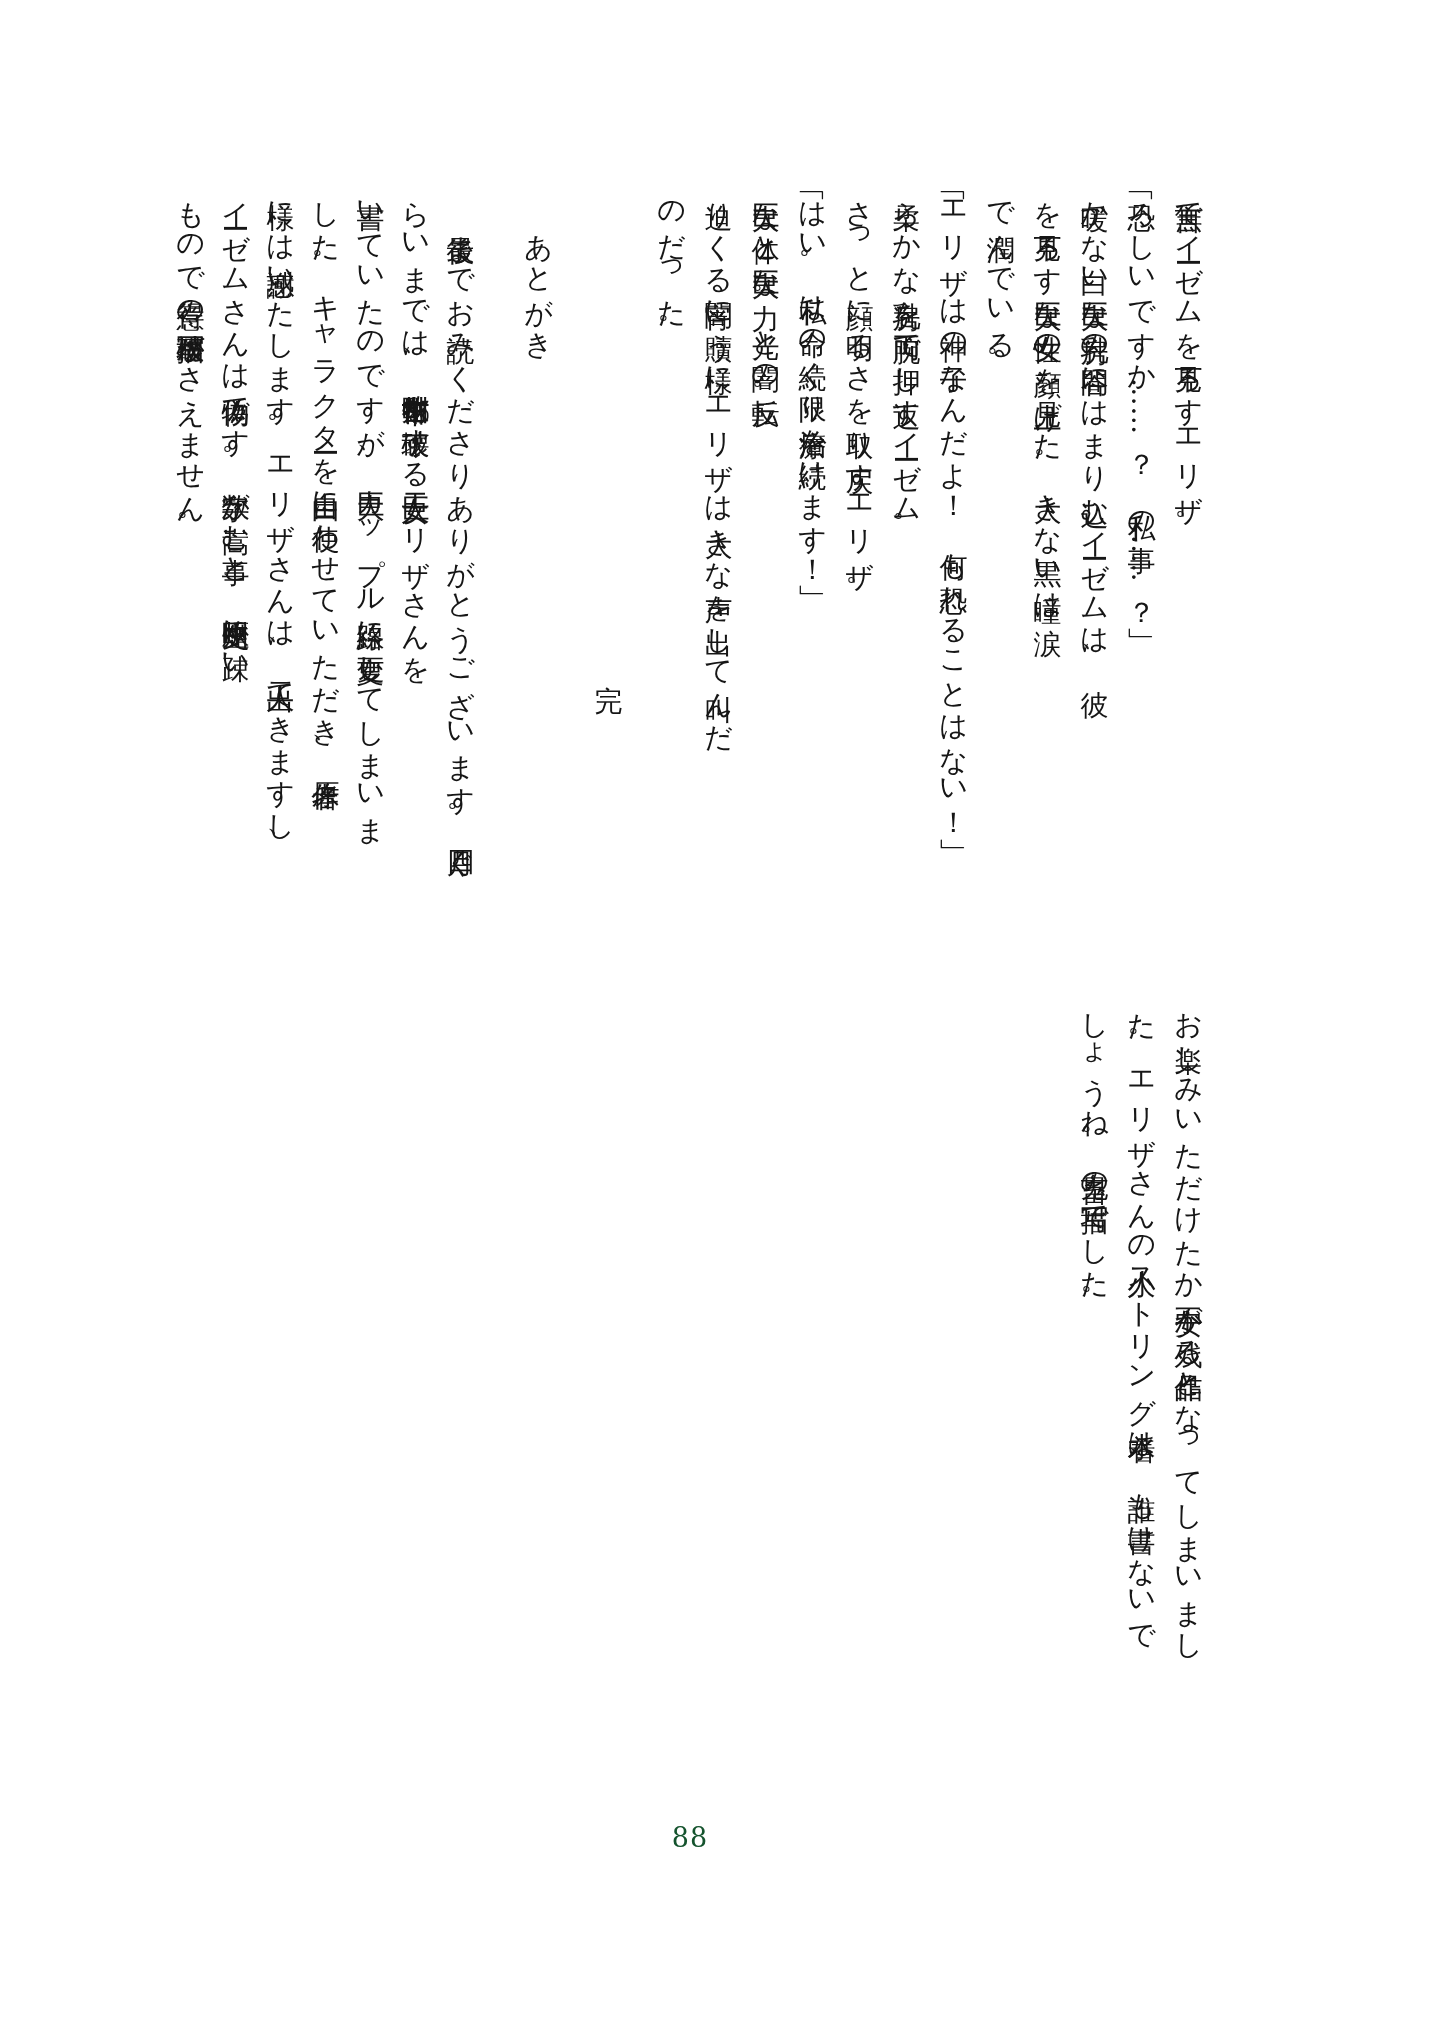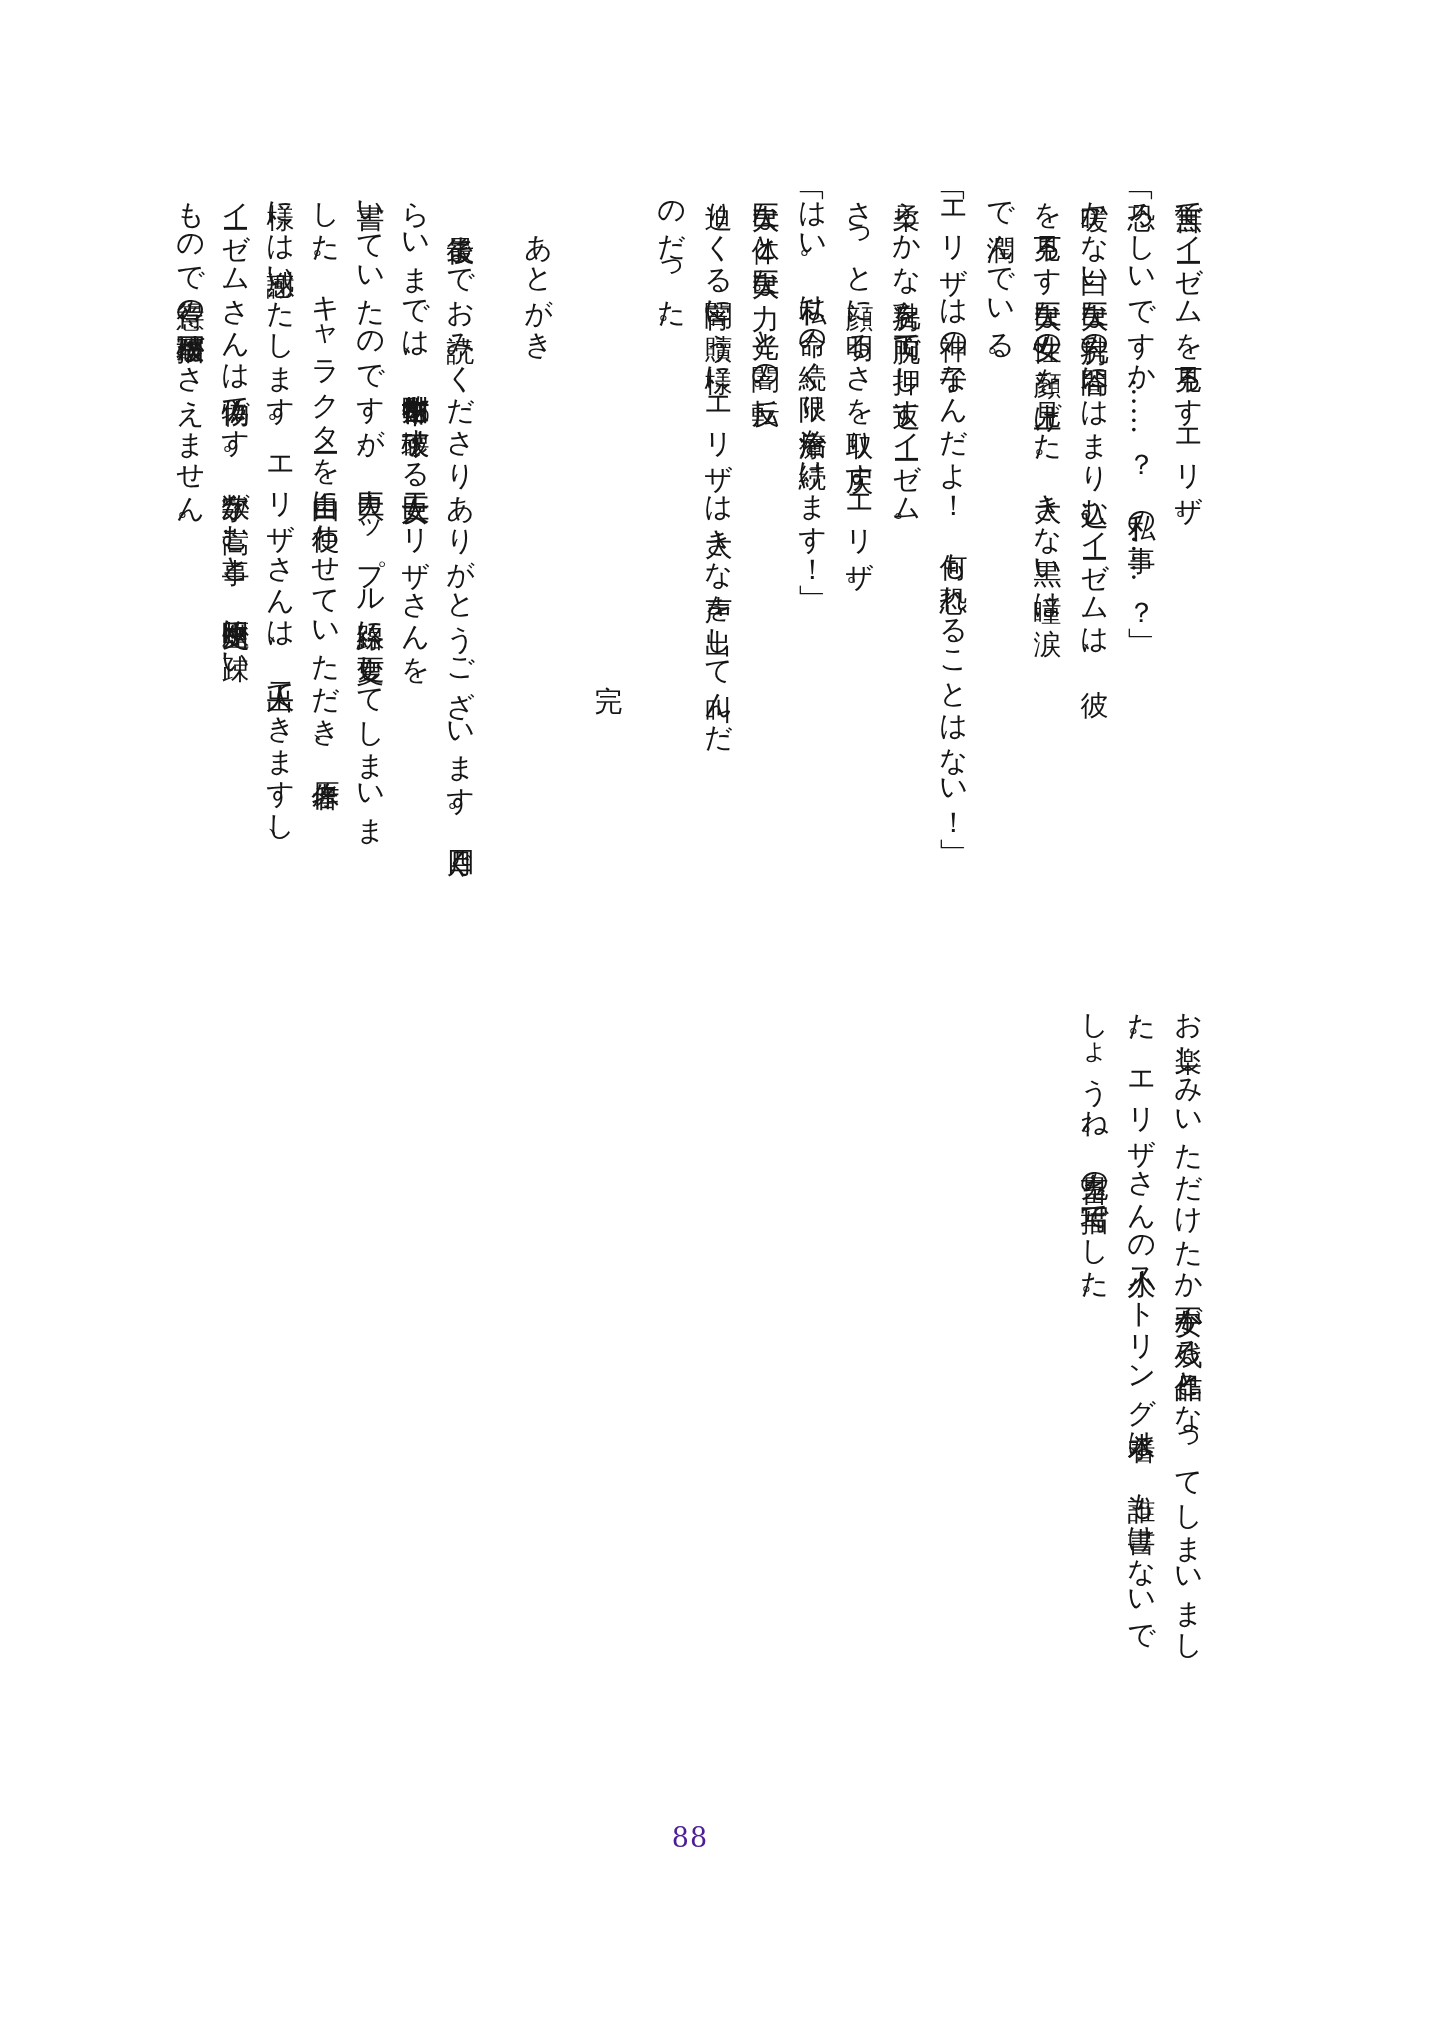--- a/index.html
+++ b/index.html
@@ -49,21 +49,21 @@
   .gap-first   { margin-block-start: 32px; }
 
   .page-number {
     position: absolute;
     top: 1822px;
     left: 655px;
     width: 70px;
     text-align: center;
     font-size: 27px;
     letter-spacing: 1px;
-    color: #4c1d95;
+    color: #14532d;
   }
 </style>
 </head>
 <body>
 
 <div class="page">
 
   <section class="band band-1">
     <p class="vline">無言でイーゼムを見下ろすエリザ。</p>
     <p class="vline">「恐ろしいですか……？　私の事……？」</p>

